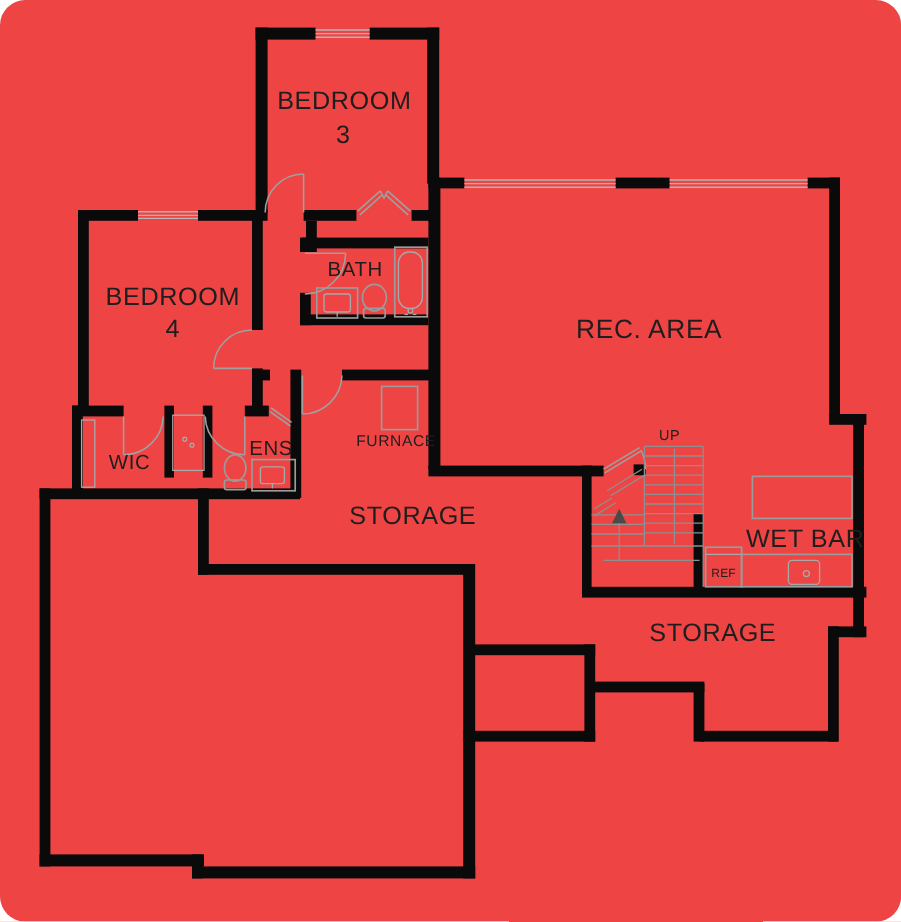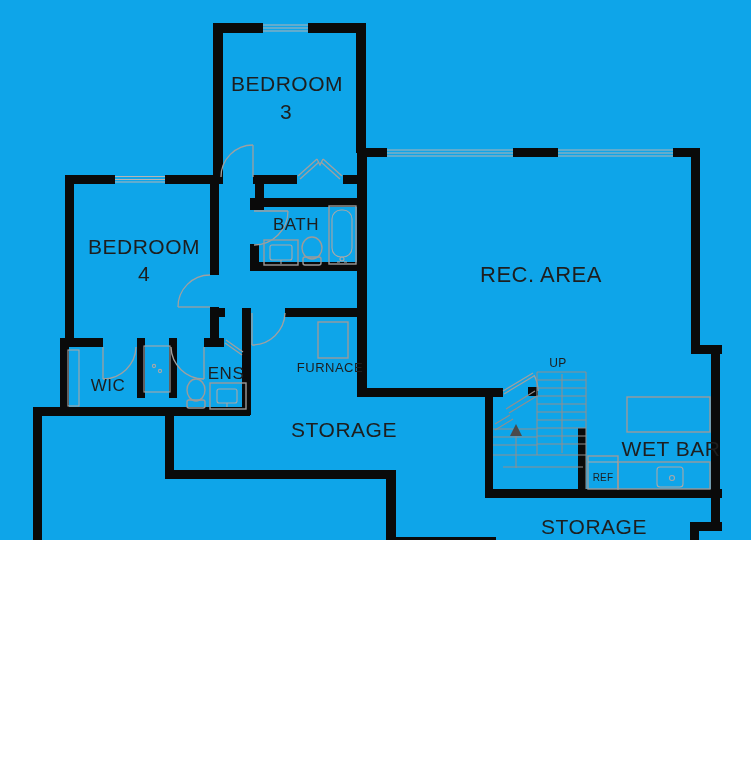--- a/index.html
+++ b/index.html
@@ -1,16 +1,16 @@
 <!DOCTYPE html>
 <html><head>
 <meta charset="utf-8">
 <style>
   html,body{margin:0;padding:0;background:#ffffff;}
-  .page{width:751px;height:540px;position:relative;background:#0ea5e9;overflow:hidden;}
+  .page{width:751px;height:768px;position:relative;background:#ef4444;overflow:hidden;border-radius:21px;}
   svg{display:block;}
   text{font-family:"Liberation Sans","DejaVu Sans",sans-serif;fill:#1e1e1e;letter-spacing:0.5px;}
   .room-lg{font-size:21px;}
   .room-xl{font-size:22px;}
   .room-md{font-size:17px;}
   .room-sm{font-size:13px;}
   .room-xs{font-size:12px;}
   .room-xxs{font-size:10px;letter-spacing:0.2px;}
   .wall{fill:#0a0a0a;}
   .fix{stroke:#9b9b9b;stroke-width:1.4;fill:none;}

